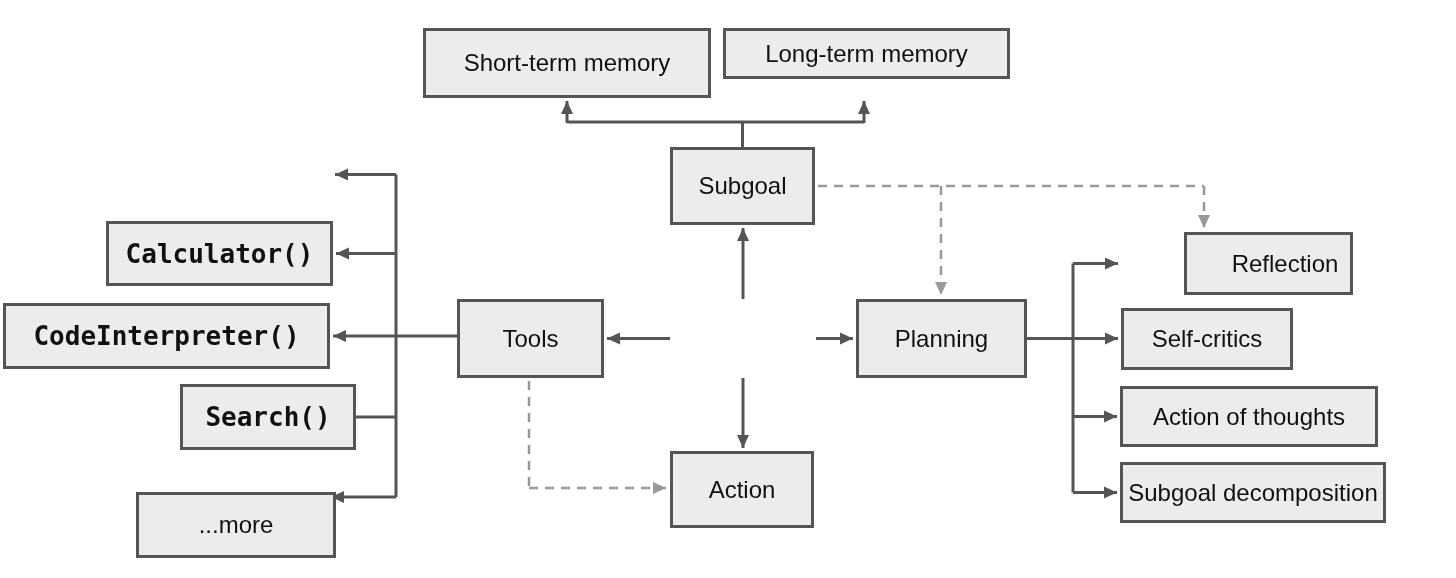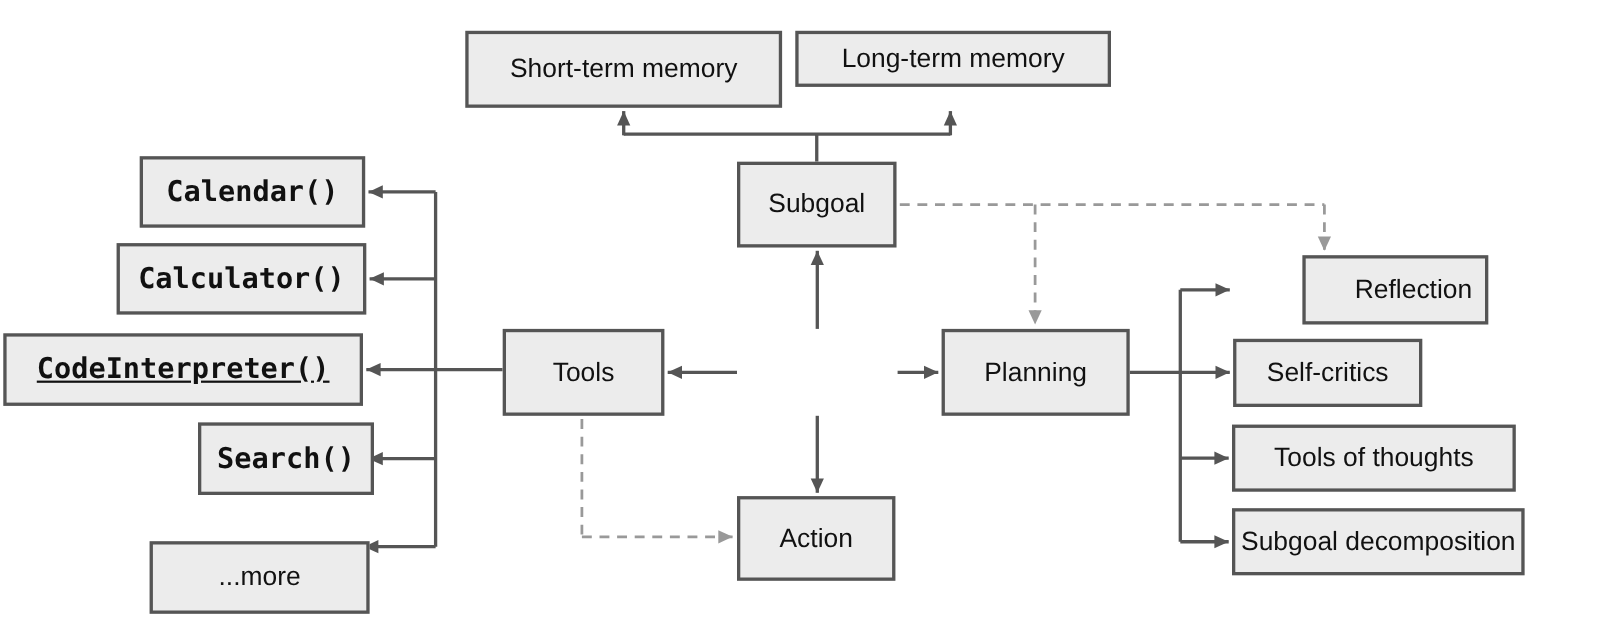--- a/index.html
+++ b/index.html
@@ -92,26 +92,25 @@
   </svg>
 
   <div class="node" style="left:423px; top:28px; width:288px; height:70px;">Short-term memory</div>
   <div class="node" style="left:723px; top:28px; width:287px; height:51px;">Long-term memory</div>
 
   <div class="node" style="left:670px; top:147px; width:145px; height:78px;">Subgoal</div>
   <div class="node" style="left:670px; top:451px; width:144px; height:77px;">Action</div>
 
   <div class="node" style="left:457px; top:299px; width:147px; height:79px;">Tools</div>
 
-  <div class="node mono" style="left:127px; top:142px; width:205px; height:65px;">Calendar()</div>
   <div class="node mono" style="left:106px; top:221px; width:227px; height:65px;">Calculator()</div>
-  <div class="node mono" style="left:3px; top:303px; width:327px; height:66px;text-decoration:underline;">CodeInterpreter()</div>
-  <div class="node mono" style="left:180px; top:384px; width:160px; height:66px;">Search()</div>
+  <div class="node mono" style="left:3px; top:303px; width:327px; height:66px;">CodeInterpreter()</div>
+  <div class="node mono" style="left:180px; top:384px; width:176px; height:66px;">Search()</div>
   <div class="node" style="left:136px; top:460px; width:200px; height:66px;margin-top:32px;">...more</div>
 
   <div class="node" style="left:856px; top:299px; width:171px; height:79px;">Planning</div>
 
   <div class="node" style="left:1184px; top:232px; width:169px; height:63px;padding-left:33px;">Reflection</div>
   <div class="node" style="left:1121px; top:308px; width:172px; height:62px;">Self-critics</div>
-  <div class="node" style="left:1120px; top:386px; width:258px; height:61px;">Tools of thoughts</div>
+  <div class="node" style="left:1120px; top:386px; width:258px; height:61px;">Action of thoughts</div>
   <div class="node" style="left:1120px; top:462px; width:266px; height:61px;">Subgoal decomposition</div>
 
 </div>
 
 </body></html>

